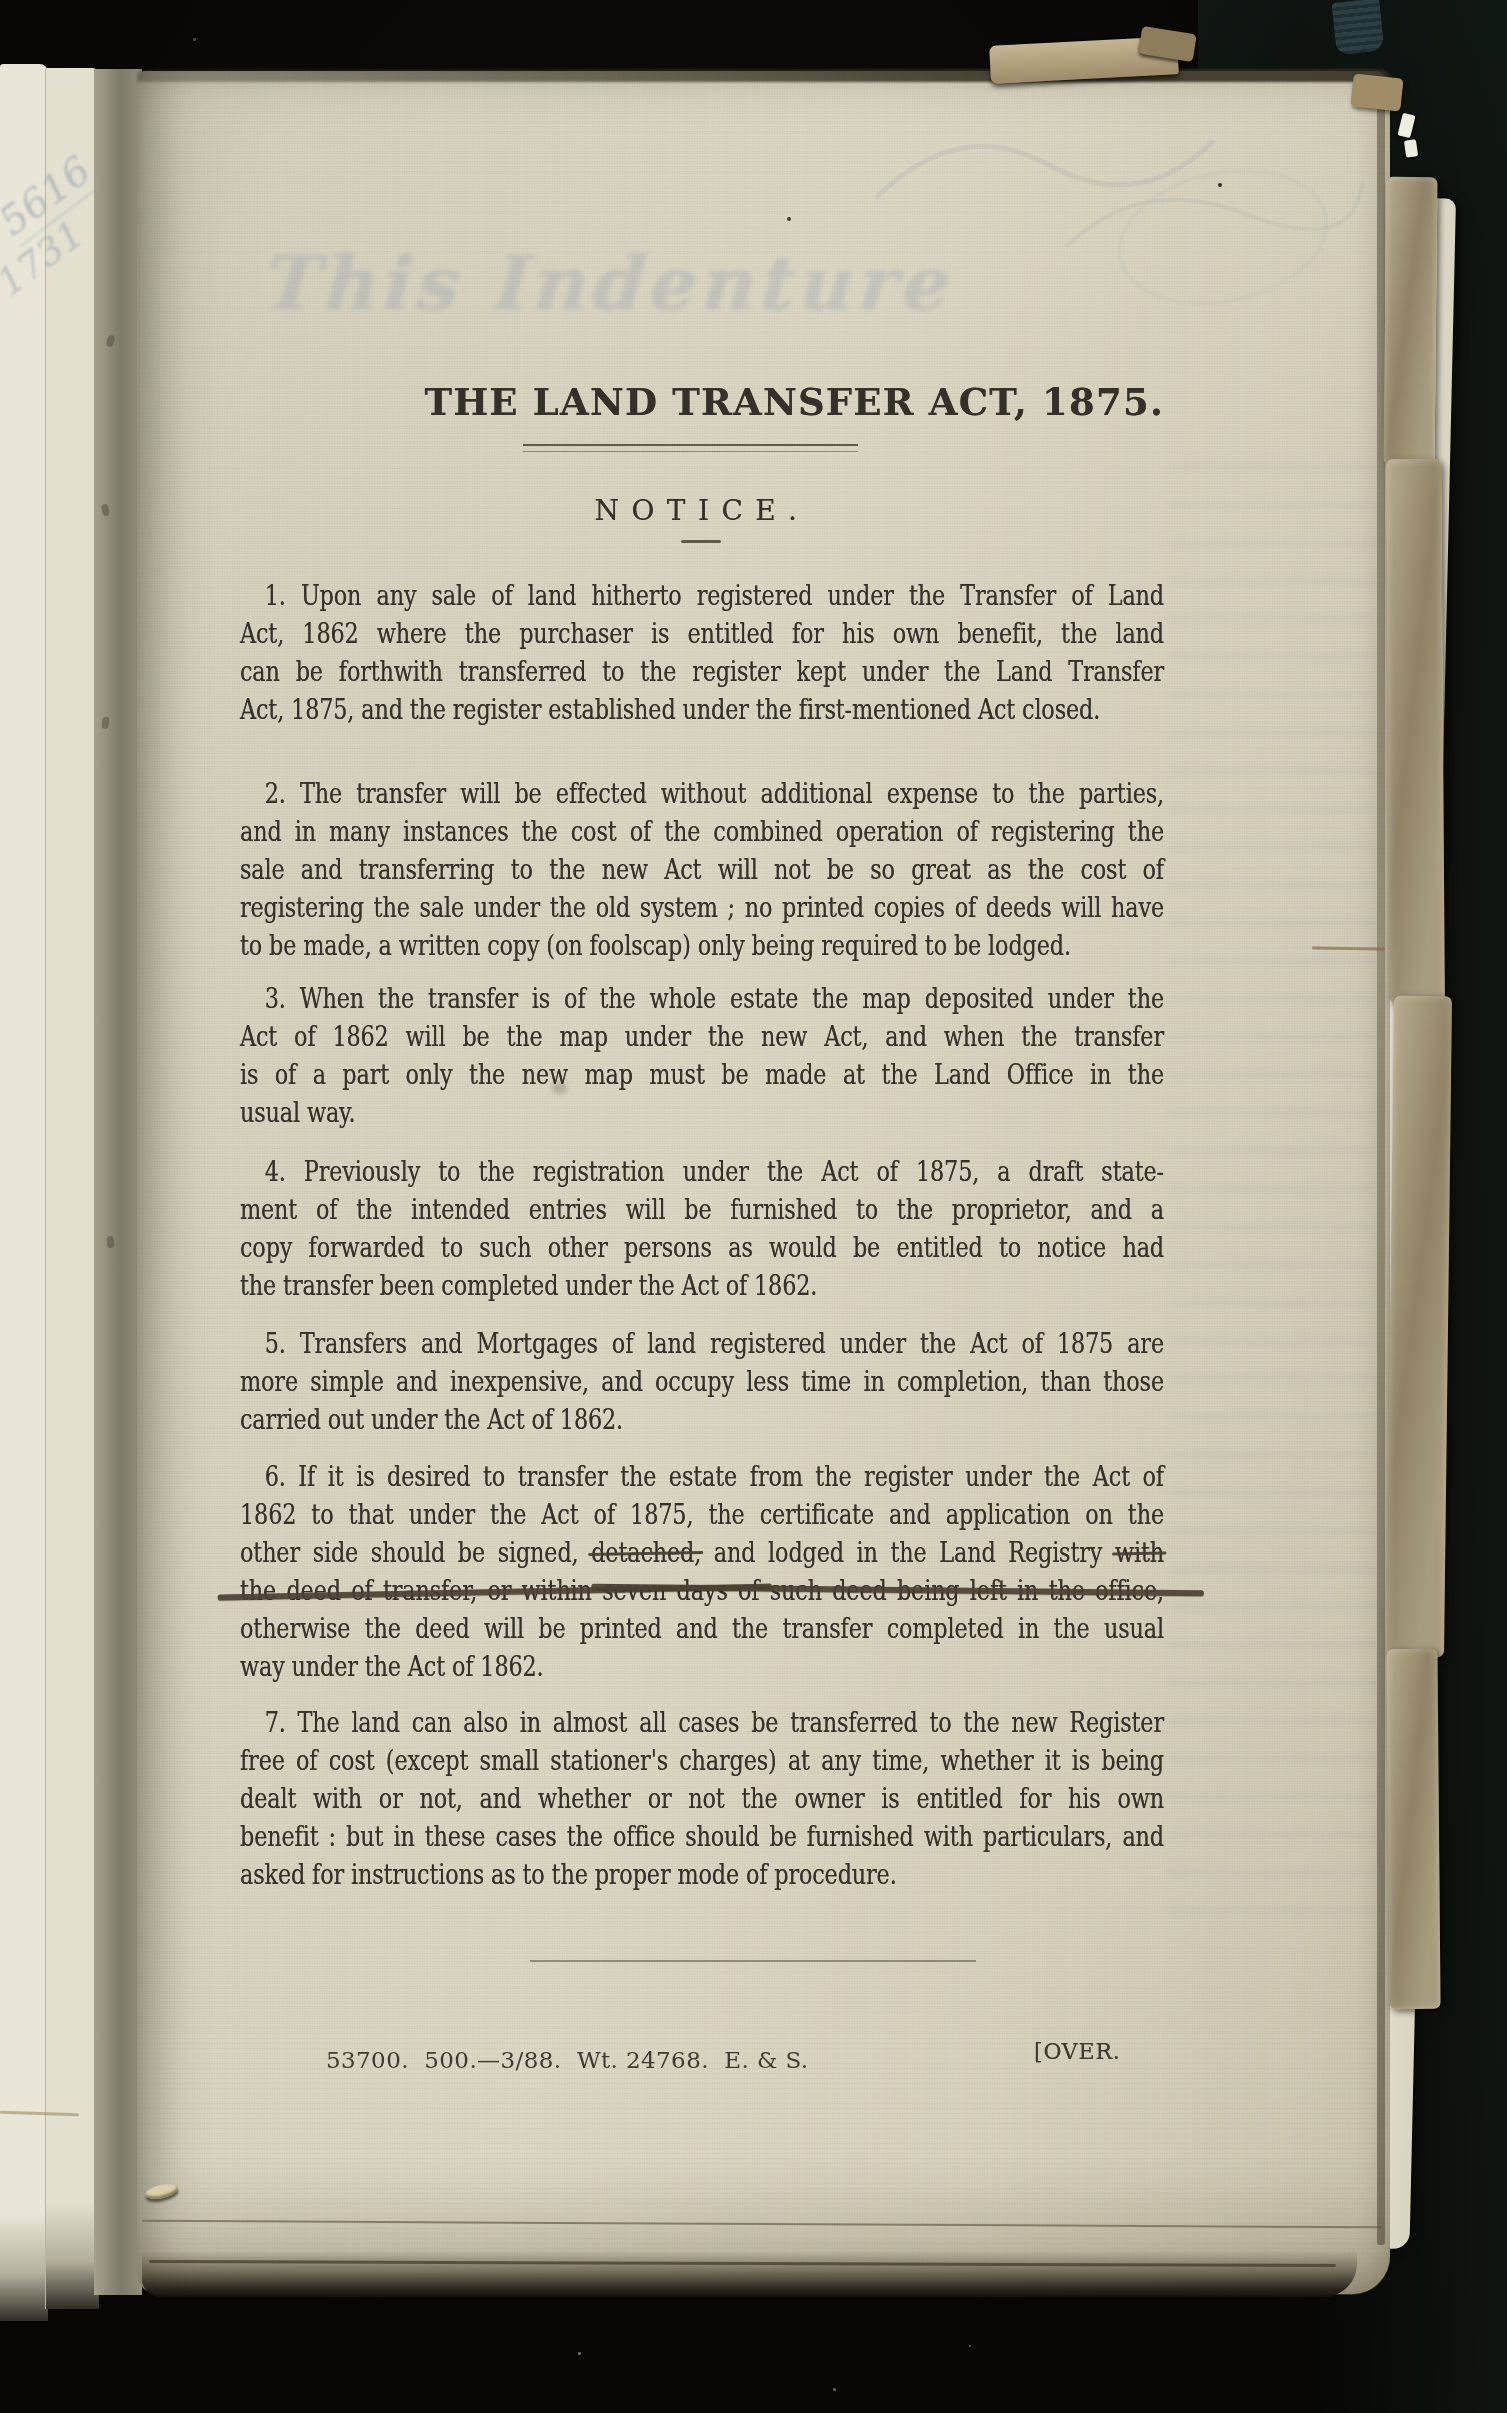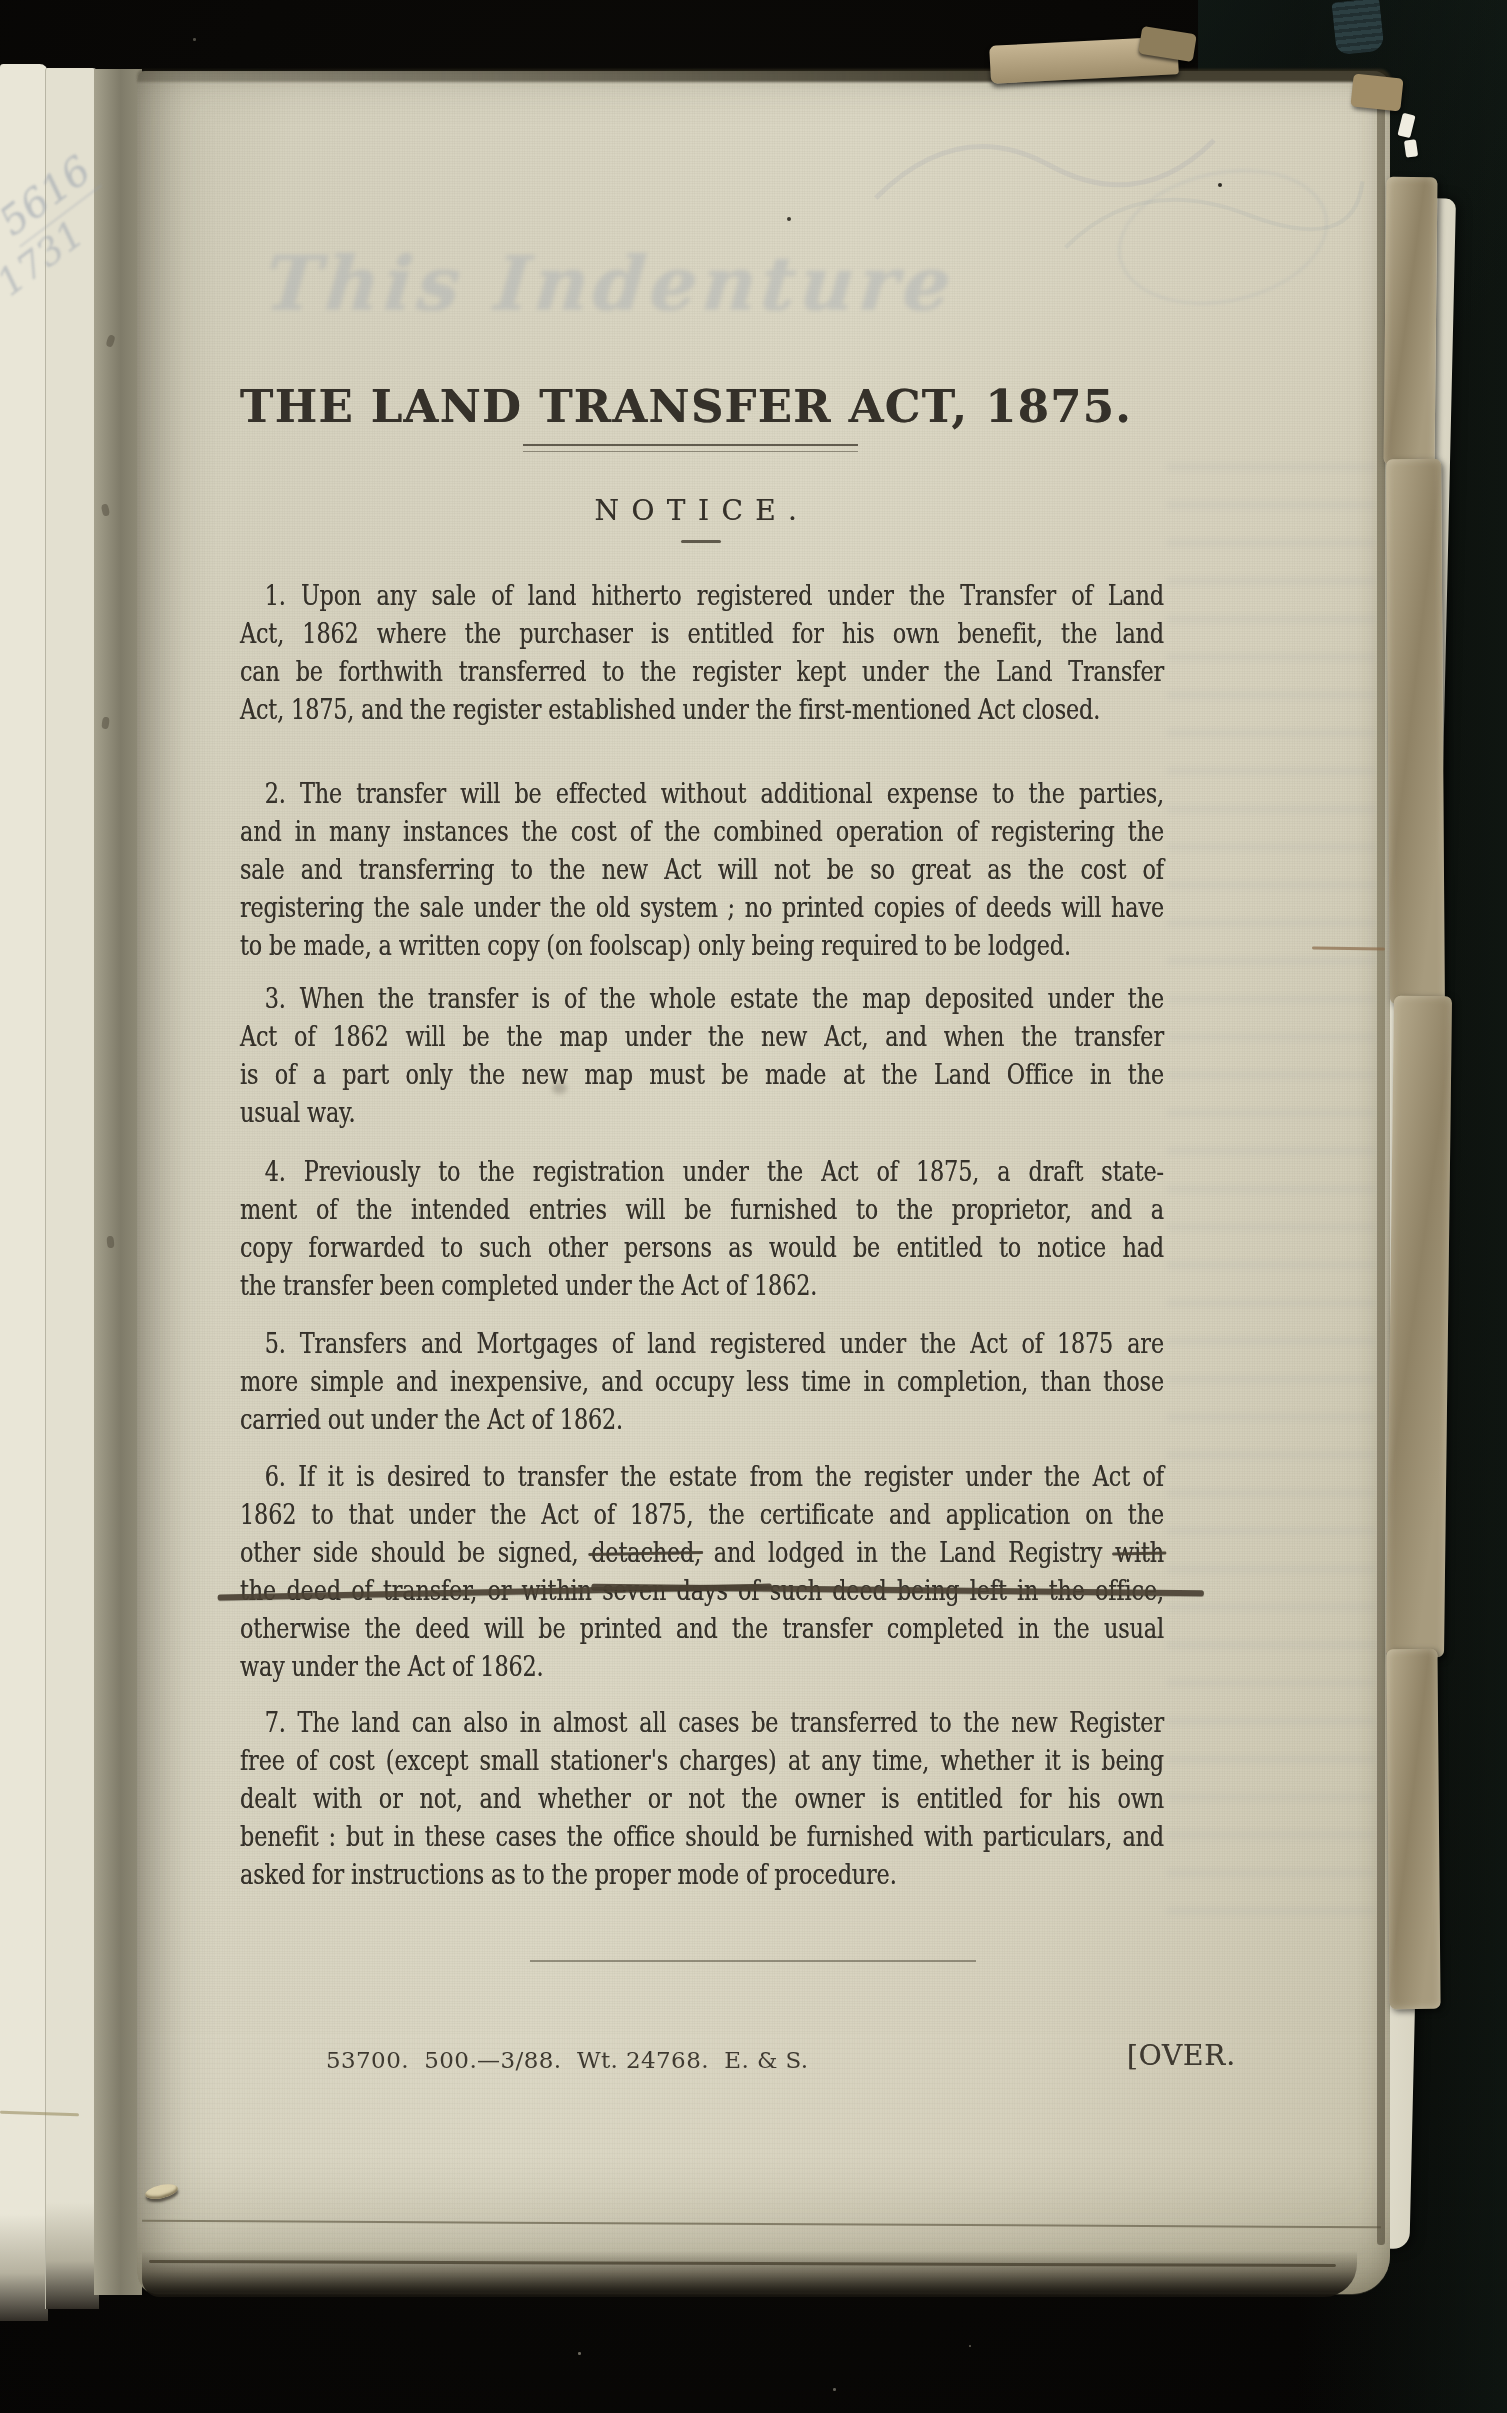--- a/index.html
+++ b/index.html
@@ -88,21 +88,21 @@
   #paper-curl{left:145px;top:2185px;width:33px;height:13.2px;border-radius:50%;
     background:#dacfab;transform:rotate(-12deg);
     box-shadow:0 3.3px 2.5px rgba(28,24,16,.6), inset 0 -2.5px 2.5px #85795a;}
   .gutter-tick{width:7.4px;height:12.4px;background:#4e483a;opacity:.5;border-radius:40%;}
   
   .speck{border-radius:50%;}
   #smudge{left:552px;top:1082px;width:15px;height:11.6px;background:#8d887b;border-radius:50%;
     filter:blur(2.5px);opacity:.5;}
   
   .ink{color:#35312a;text-shadow:0 0 0.5px rgba(45,40,32,.65);}
-  #title{left:240px;top:380px;width:924px;text-align:left;font-size:45px;font-weight:bold;
+  #title{left:240px;top:380px;width:924px;text-align:right;font-size:37px;font-weight:bold;
     letter-spacing:1.2px;}
   #title-rule{left:523px;top:444px;width:335px;height:5px;
     border-top:2.5px solid rgba(68,62,50,.8);border-bottom:1.7px solid rgba(68,62,50,.5);}
   #notice{left:240px;top:494px;width:924px;text-align:center;font-size:28px;letter-spacing:12.4px;}
   #notice-dash{left:681px;top:540px;width:40px;height:3.3px;background:#4a4437;opacity:.85;border-radius:1.7px;}
   .para{left:240px;width:1157px;transform:scaleX(.7986);transform-origin:0 0;
     font-size:28px;letter-spacing:-0.2px;}
   .pline{position:relative;height:38px;line-height:38px;white-space:nowrap;
     text-align:justify;text-align-last:justify;}
   .pline.first{text-indent:31px;}
@@ -111,21 +111,21 @@
   #para5{top:1325px;} #para6{top:1458px;} #para7{top:1704px;}
   .struck{position:relative;}
   .struck::after{content:"";position:absolute;left:-3.3px;right:-3.3px;top:50%;height:3.3px;margin-top:-0.8px;
     background:#453e31;transform:rotate(-.8deg);border-radius:1.7px;opacity:.92;}
   .pen-line::before,.pen-line::after{content:"";position:absolute;height:5.8px;background:#4a4133;
     border-radius:3.3px;opacity:.92;box-shadow:0 0.8px 0.8px rgba(20,16,10,.3);}
   .pen-line::before{left:-28px;width:60%;top:17.4px;transform:rotate(-.9deg);}
   .pen-line::after{left:38%;right:-50px;top:15px;transform:rotate(.5deg);}
   #footer-rule{left:530px;top:1960px;width:446px;height:1.7px;background:#55503f;opacity:.55;}
   #imprint{left:326px;top:2047px;font-size:23px;letter-spacing:0.4px;color:#3f3a31;white-space:pre;}
-  #over{left:1127px;top:2039px;font-size:28px;color:#3f3a31;letter-spacing:0.8px;}
+  #over{left:1034px;top:2039px;font-size:22px;color:#3f3a31;letter-spacing:0.8px;}
 </style>
 </head>
 <body>
 
 <div id="stage">
 
   <div class="abs" id="cover-tint"></div>
   <div class="abs" id="cover-tint-top"></div>
 
   <div class="abs" id="strip-outer"></div>

